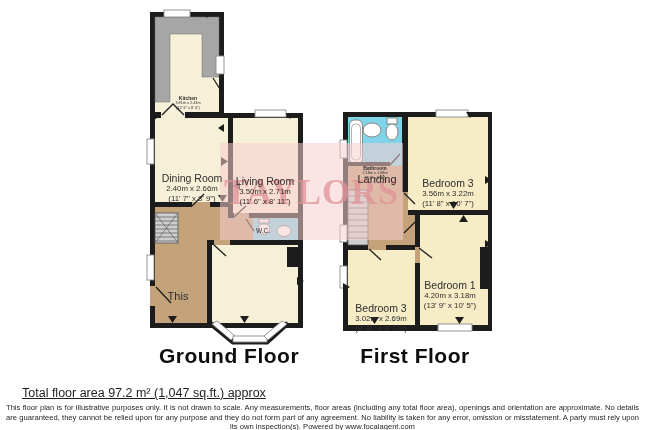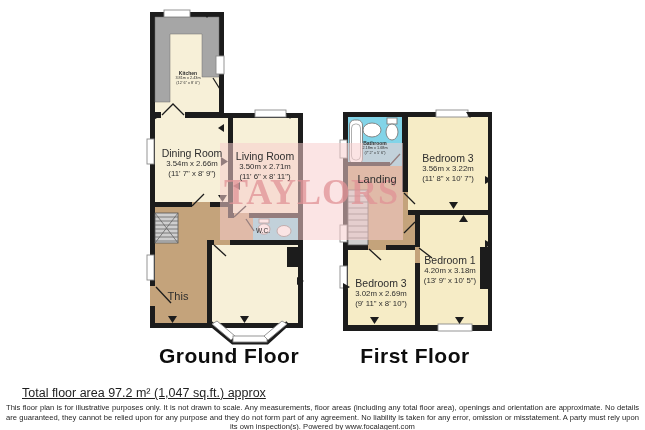--- a/index.html
+++ b/index.html
@@ -1,20 +1,20 @@
 <!DOCTYPE html>
 <html><head>
 <meta charset="utf-8">
 <style>
   html,body{margin:0;padding:0;background:#fff;}
   #canvas{position:relative;width:645px;height:430px;background:#ffffff;overflow:hidden;
           font-family:"Liberation Sans",sans-serif;}
   #plan-svg{position:absolute;left:0;top:0;z-index:1;}
   .room-label{position:absolute;text-align:center;color:#2e2e2e;z-index:3;}
-  .rname{font-size:10.5px;line-height:12px;}
+  .rname{font-size:10.5px;line-height:12px;margin-top:25px;}
   .rdim{font-size:7.8px;line-height:9.5px;}
   .tiny .rname{font-size:5px;line-height:6px;font-weight:bold;}
   .tiny .rdim{font-size:3.8px;line-height:4.6px;}
   .plain{font-size:11px;}
   .wc-label{font-size:6.5px;}
   .floor-title{position:absolute;z-index:3;text-align:center;font-weight:bold;
                font-size:21px;color:#0d0d0d;letter-spacing:0.5px;}
   #watermark{position:absolute;left:220px;top:143px;width:183px;height:97px;z-index:2;
              background:rgba(247,206,206,0.55);display:flex;align-items:center;justify-content:center;}
   #watermark span{font-family:"Liberation Serif",serif;font-weight:bold;font-size:36px;
@@ -171,21 +171,21 @@
     <span>TAYLORS</span>
   </div>
 
   <div class="room-label tiny" style="left:158px;top:70px;width:60px">
     <div class="rname">Kitchen</div>
     <div class="rdim">3.81m x 2.43m</div>
     <div class="rdim">(12' 6" x 8' 0")</div>
   </div>
   <div class="room-label" style="left:148px;top:147px;width:88px">
     <div class="rname">Dining Room</div>
-    <div class="rdim">3.54m x 2.66m</div>
+    <div class="rdim">2.40m x 2.66m</div>
     <div class="rdim">(11' 7" x 8' 9")</div>
   </div>
   <div class="room-label" style="left:221px;top:150px;width:88px">
     <div class="rname">Living Room</div>
     <div class="rdim">3.50m x 2.71m</div>
     <div class="rdim">(11' 6" x 8' 11")</div>
   </div>
   <div class="room-label wc-label" style="left:247px;top:227px;width:32px">
     <div>W.C.</div>
   </div>

